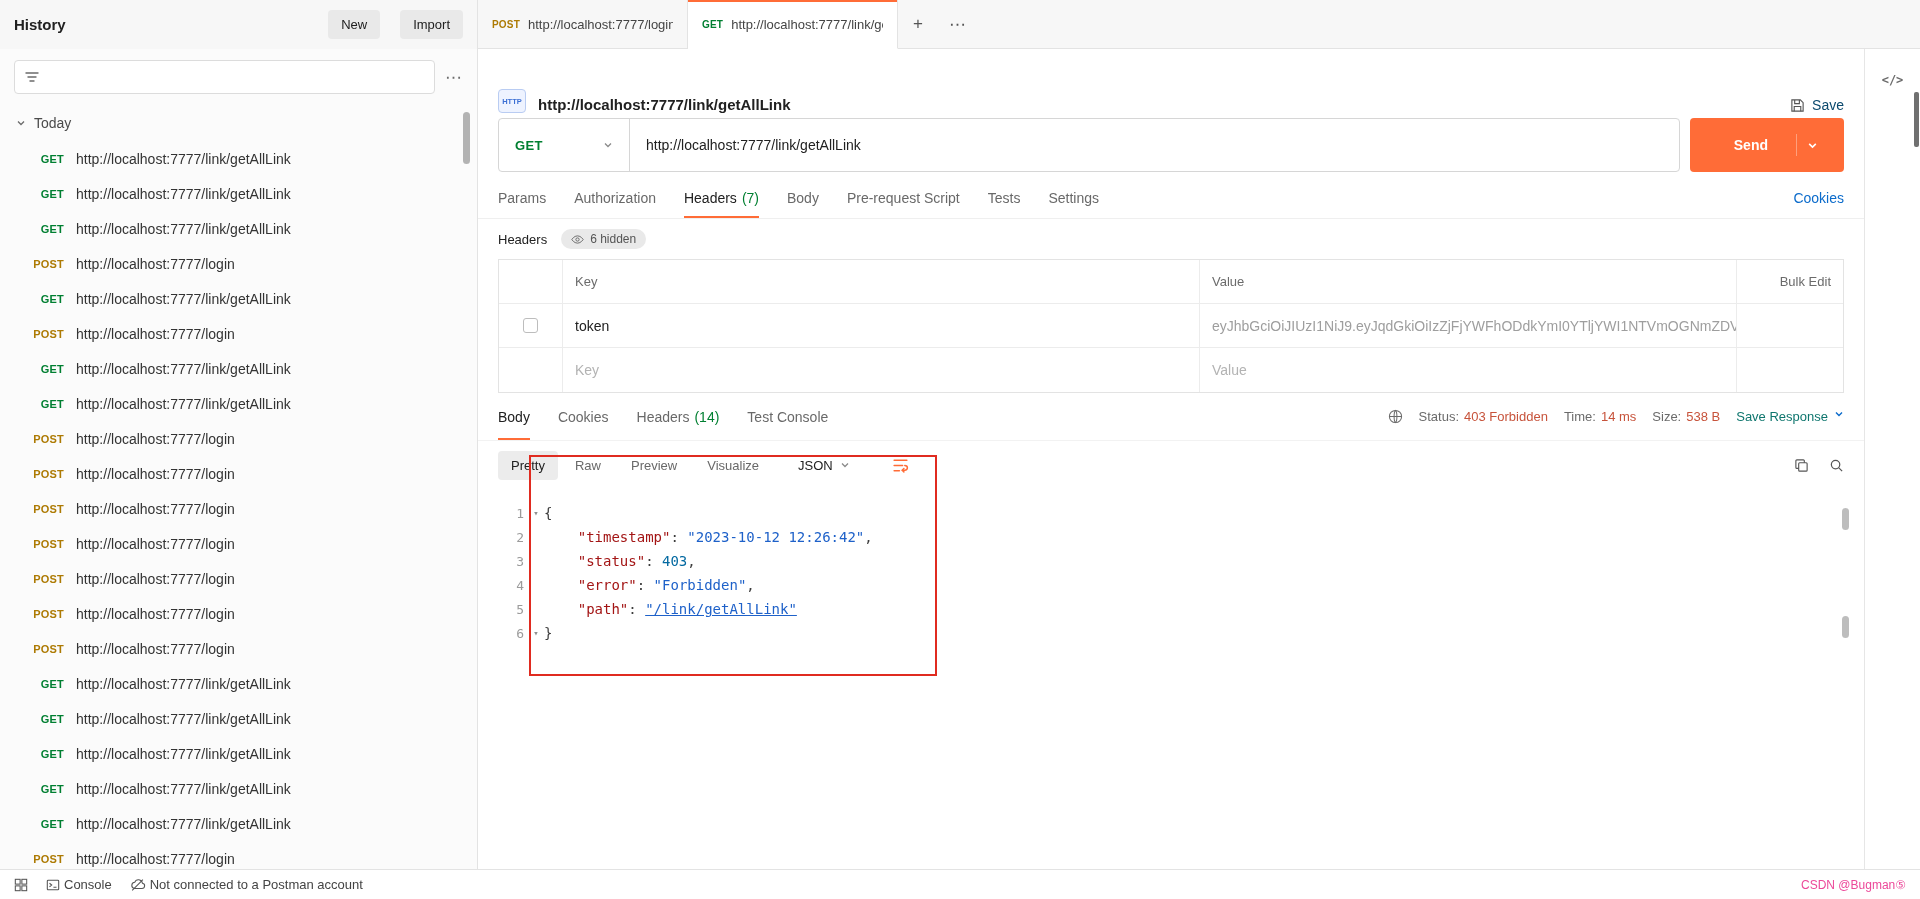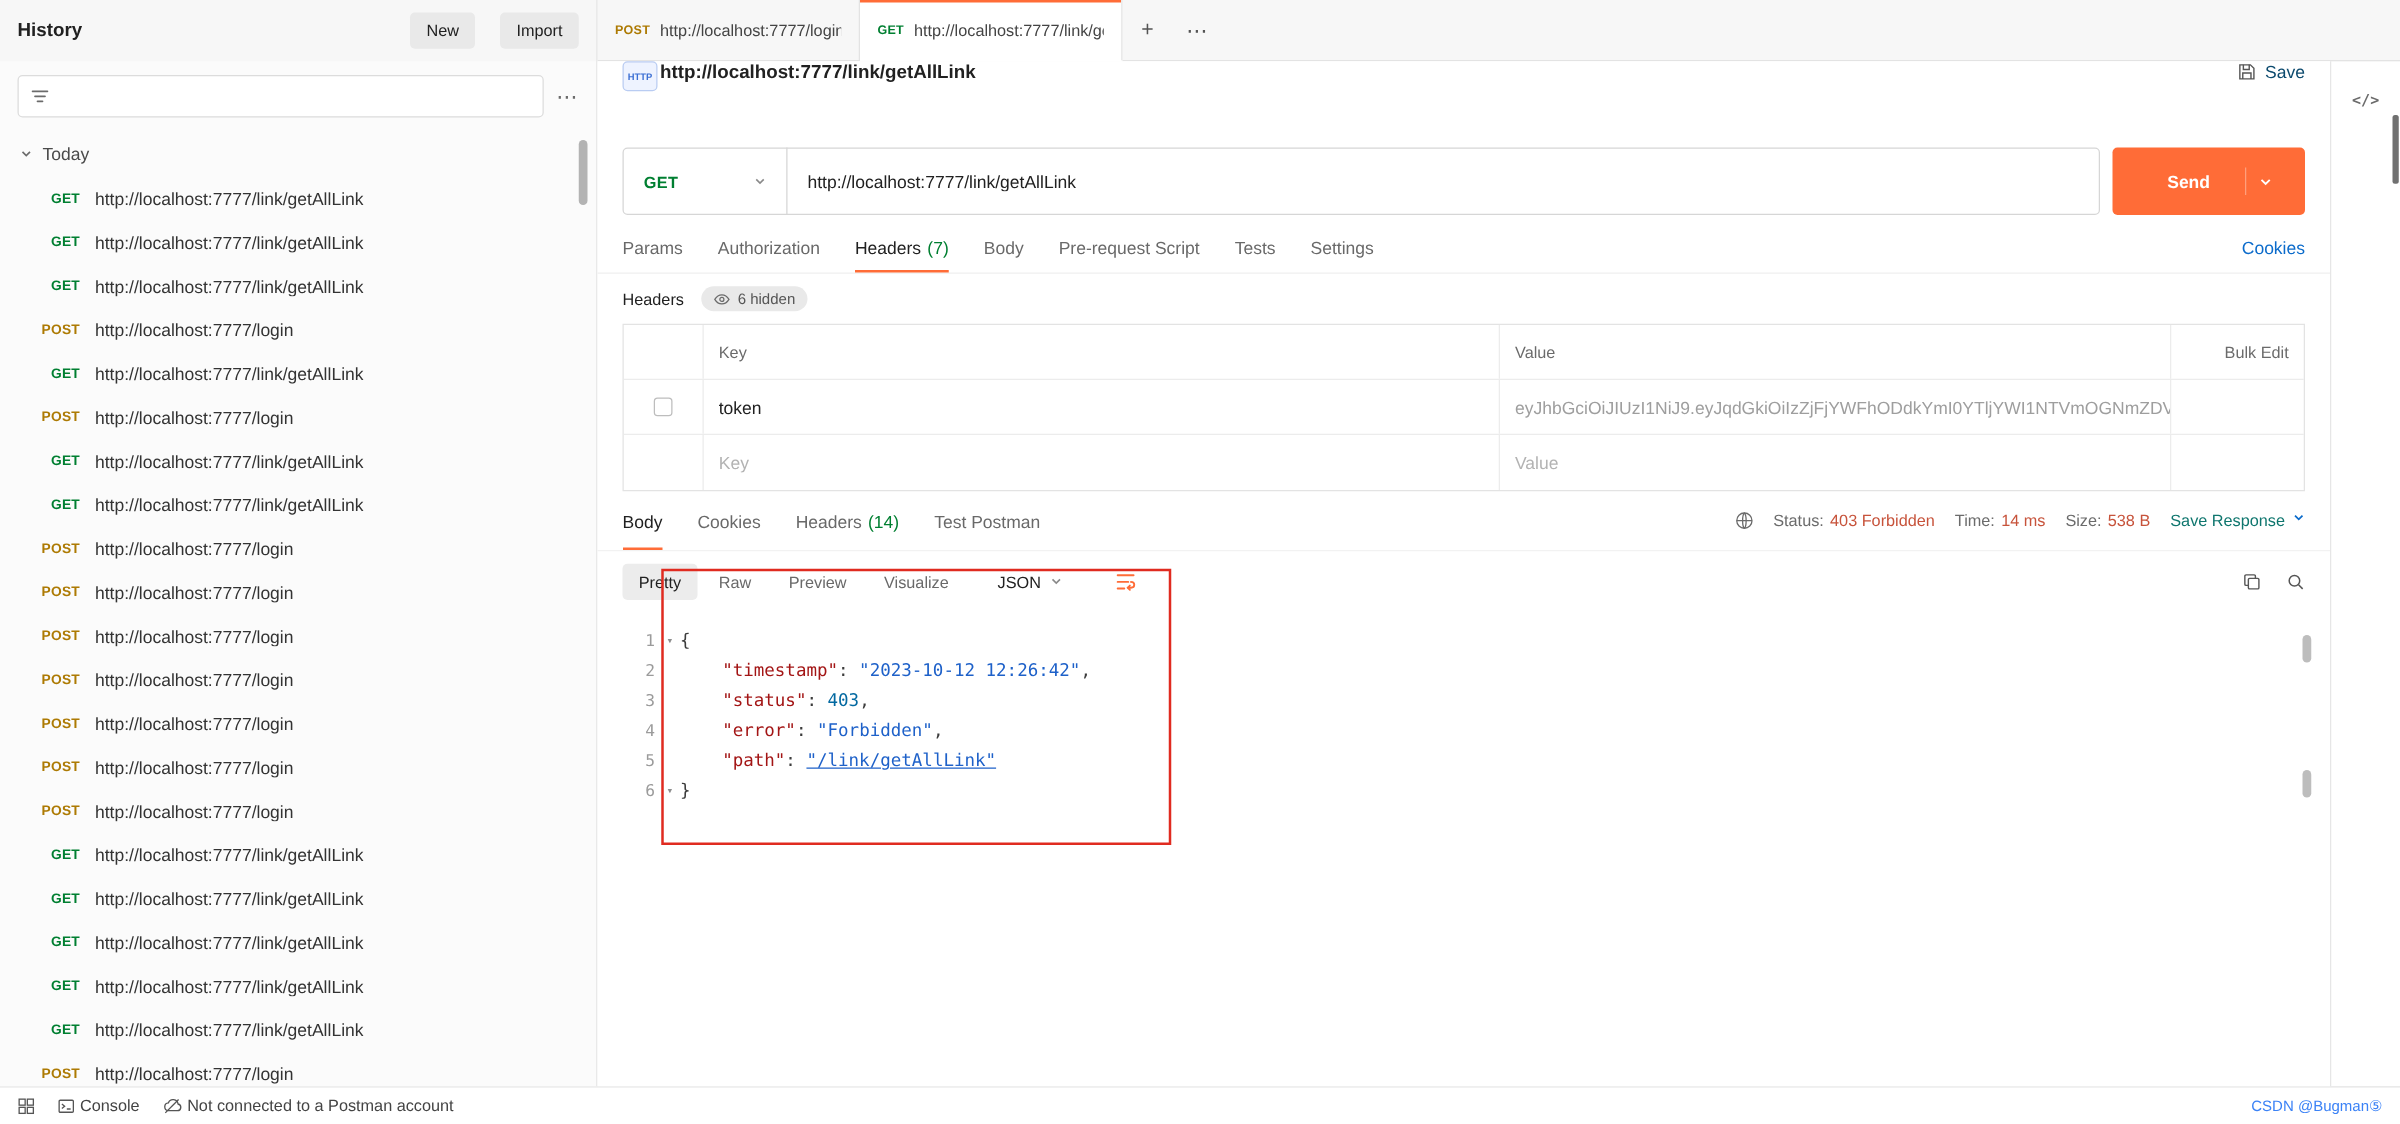--- a/index.html
+++ b/index.html
@@ -32,21 +32,21 @@
   .etab .method{width:auto;text-align:left;margin-right:0;font-size:10px}
   .etab .lbl{white-space:nowrap;overflow:hidden;color:#444}
   .etab.active{background:#fff;box-shadow:inset 0 2px 0 #ff6c37;margin-bottom:-1px;border-bottom:1px solid #fff}
   .tab-action{width:40px;display:flex;align-items:center;justify-content:center;color:#555;cursor:pointer;font-size:17px}
   .main-body{flex:1;display:flex;min-height:0}
   .content{flex:1;display:flex;flex-direction:column;min-width:0;position:relative;background:#fff}
   .right-strip{width:56px;border-left:1px solid #e6e6e6;flex:none;position:relative;padding-top:22px;text-align:center}
   .code-glyph{font-size:12px;font-weight:700;color:#6b6b6b;cursor:pointer;font-family:"DejaVu Sans Mono",monospace}
   .strip-scrollbar{position:absolute;top:43px;right:1px;width:5px;height:55px;background:#707070;border-radius:2px}
   
-  .title-row{height:64px;display:flex;align-items:flex-start;padding:0 20px;gap:2px;flex:none}
+  .title-row{height:64px;display:flex;align-items:flex-end;padding:0 20px;gap:12px;flex:none}
   .http-badge{width:28px;height:24px;border:1px solid #b9ccf2;background:#eef3ff;color:#3b6fd4;border-radius:4px;font-size:7.5px;font-weight:700;display:flex;align-items:center;justify-content:center;flex:none}
   .req-title{font-size:15px;font-weight:700;white-space:nowrap;overflow:hidden}
   .ghost-btn{display:flex;align-items:center;gap:7px;color:#0c4a6e;font-size:14px;background:none;border:none;cursor:pointer;font-family:inherit}
   
   .url-row{height:64px;display:flex;align-items:center;padding:0 20px;gap:10px;flex:none}
   .url-box{flex:1;height:54px;border:1px solid #d6d6d6;border-radius:4px;display:flex;align-items:center;background:#fff;min-width:0}
   .method-select{width:130px;display:flex;align-items:center;justify-content:space-between;padding:0 16px;cursor:pointer;flex:none}
   .method-select .m{color:#007f31;font-weight:700;font-size:13px;letter-spacing:.3px}
   .url-divider{width:1px;height:54px;background:#d6d6d6;flex:none}
   .url-box input{flex:1;border:none;outline:none;font-size:14px;padding:0 16px;color:#212121;background:transparent;font-family:inherit;min-width:0}
@@ -101,21 +101,21 @@
   .toks{white-space:pre}
   .tk-p{color:#3c3c3c}
   .tk-k{color:#a31515}
   .tk-s{color:#1e61c9}
   .tk-n{color:#0369a1}
   .tk-l{color:#1e61c9;text-decoration:underline;cursor:pointer}
   .content-scrollbar{position:absolute;right:15px;width:7px;border-radius:4px;background:#bdbdbd}
   
   .footer{height:30px;border-top:1px solid #e3e3e3;background:#fff;display:flex;align-items:center;gap:18px;padding:0 14px;font-size:13px;color:#444}
   .foot-group{display:flex;align-items:center;gap:4px;cursor:pointer}
-  .watermark{margin-left:auto;color:#3b82f6;font-size:12px}
+  .watermark{margin-left:auto;color:#ec4899;font-size:12px}
   
   .annotation{position:absolute;left:529px;top:455px;width:408px;height:221px;border:2px solid #e02b20;z-index:40;pointer-events:none}
   svg{display:block}
 </style>
 </head>
 <body>
 
 <div class="app">
 
   <aside class="sidebar">
@@ -403,21 +403,21 @@
     <span class="lbl">Cookies</span>
 
   </div>
 
   <div class="nav-tab">
     <span class="lbl">Headers</span>
     <span class="cnt">(14)</span>
   </div>
 
   <div class="nav-tab">
-    <span class="lbl">Test Postman</span>
+    <span class="lbl">Test Console</span>
 
   </div>
 </div>
           <div class="resp-meta">
             <span>
               <svg width="15" height="15" viewBox="0 0 16 16" fill="none" stroke="#6b6b6b" stroke-width="1.1">
                   <circle cx="8" cy="8" r="6.5"></circle>
                   <path d="M1.5 8h13M8 1.5c2 1.8 2 11.2 0 13-2-1.8-2-11.2 0-13z"></path>
                 </svg>
             </span>

